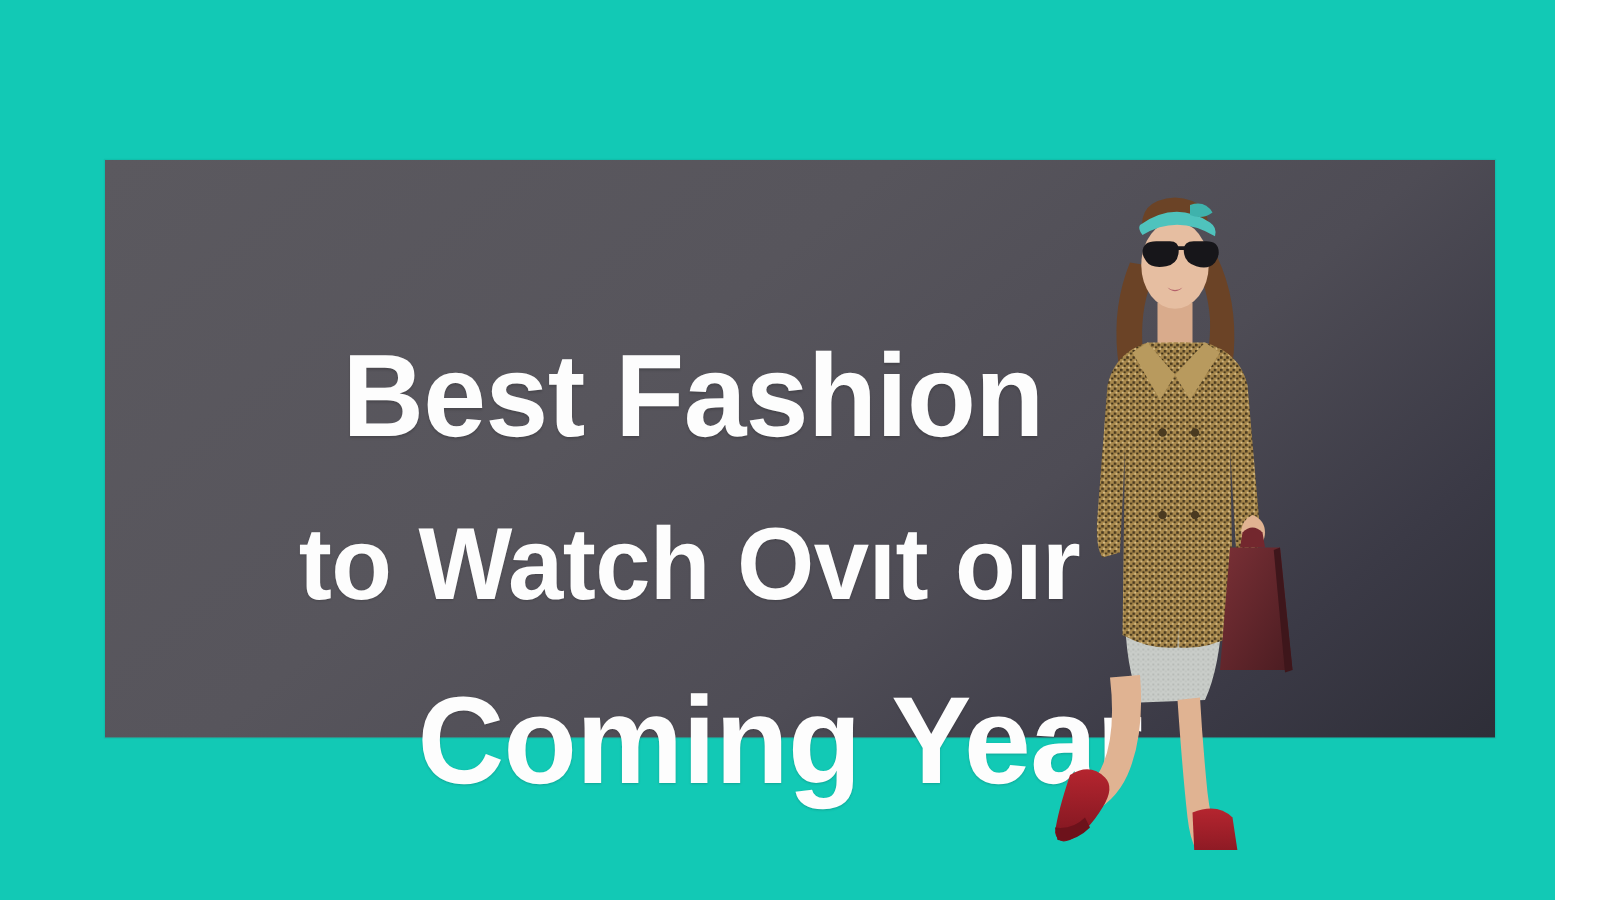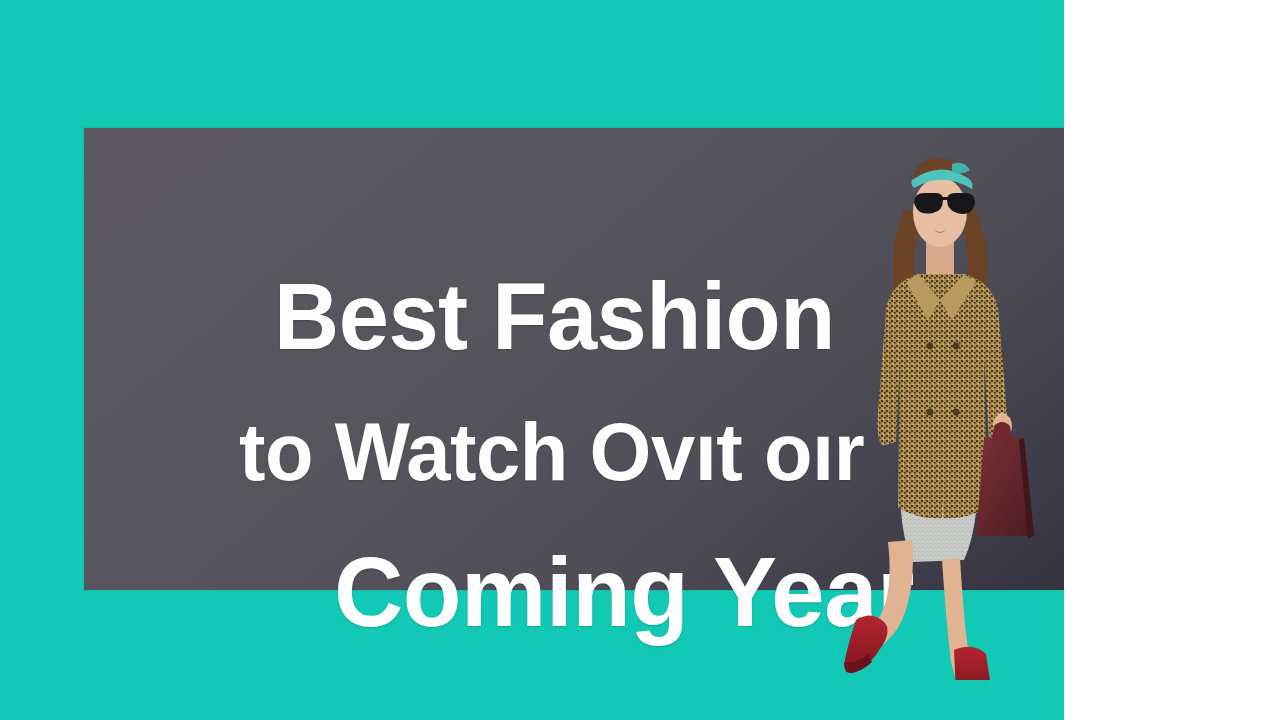--- a/index.html
+++ b/index.html
@@ -3,21 +3,21 @@
 <meta charset="utf-8">
 <title>Fashion Banner</title>
 <style>
   html, body {
     margin: 0;
     padding: 0;
     background: #ffffff;
   }
   #stage {
     position: relative;
-    width: 1064px;
+    width: 1244px;
     height: 720px;
     overflow: hidden;
     font-family: "Liberation Sans", sans-serif;
     background: #12c9b5;
   }
 
   
   #backdrop {
     position: absolute;
     inset: 0;

